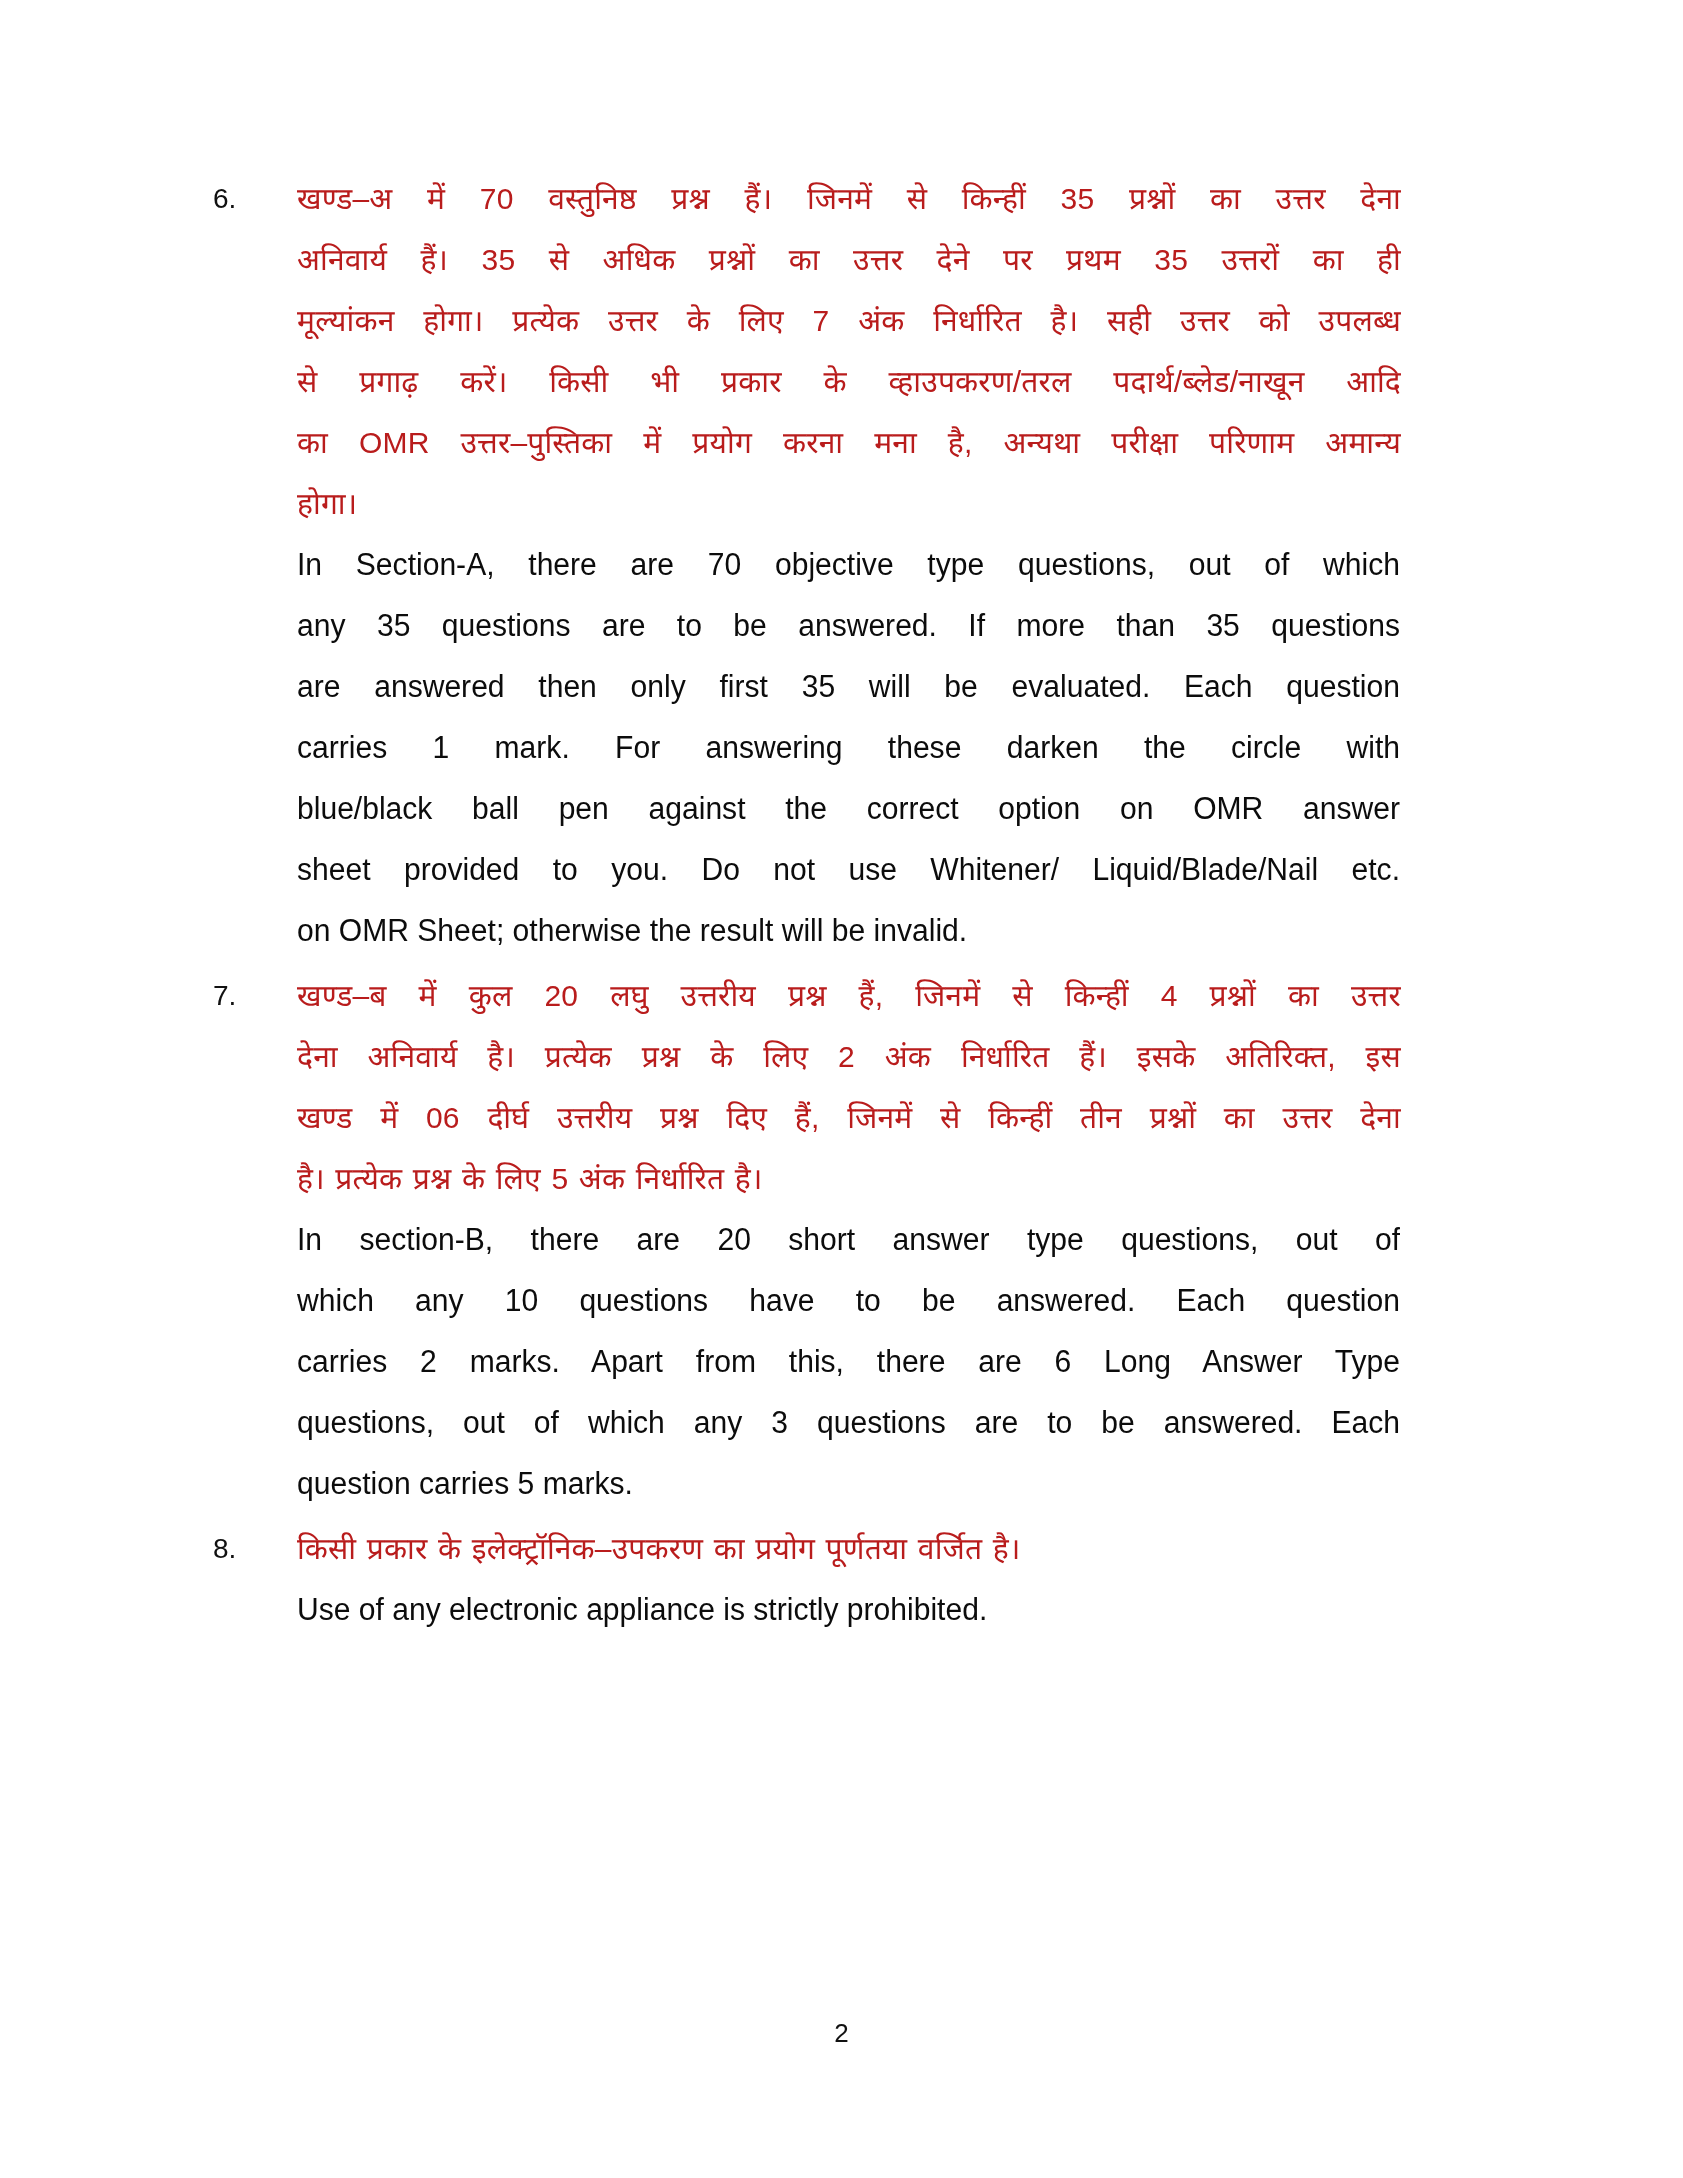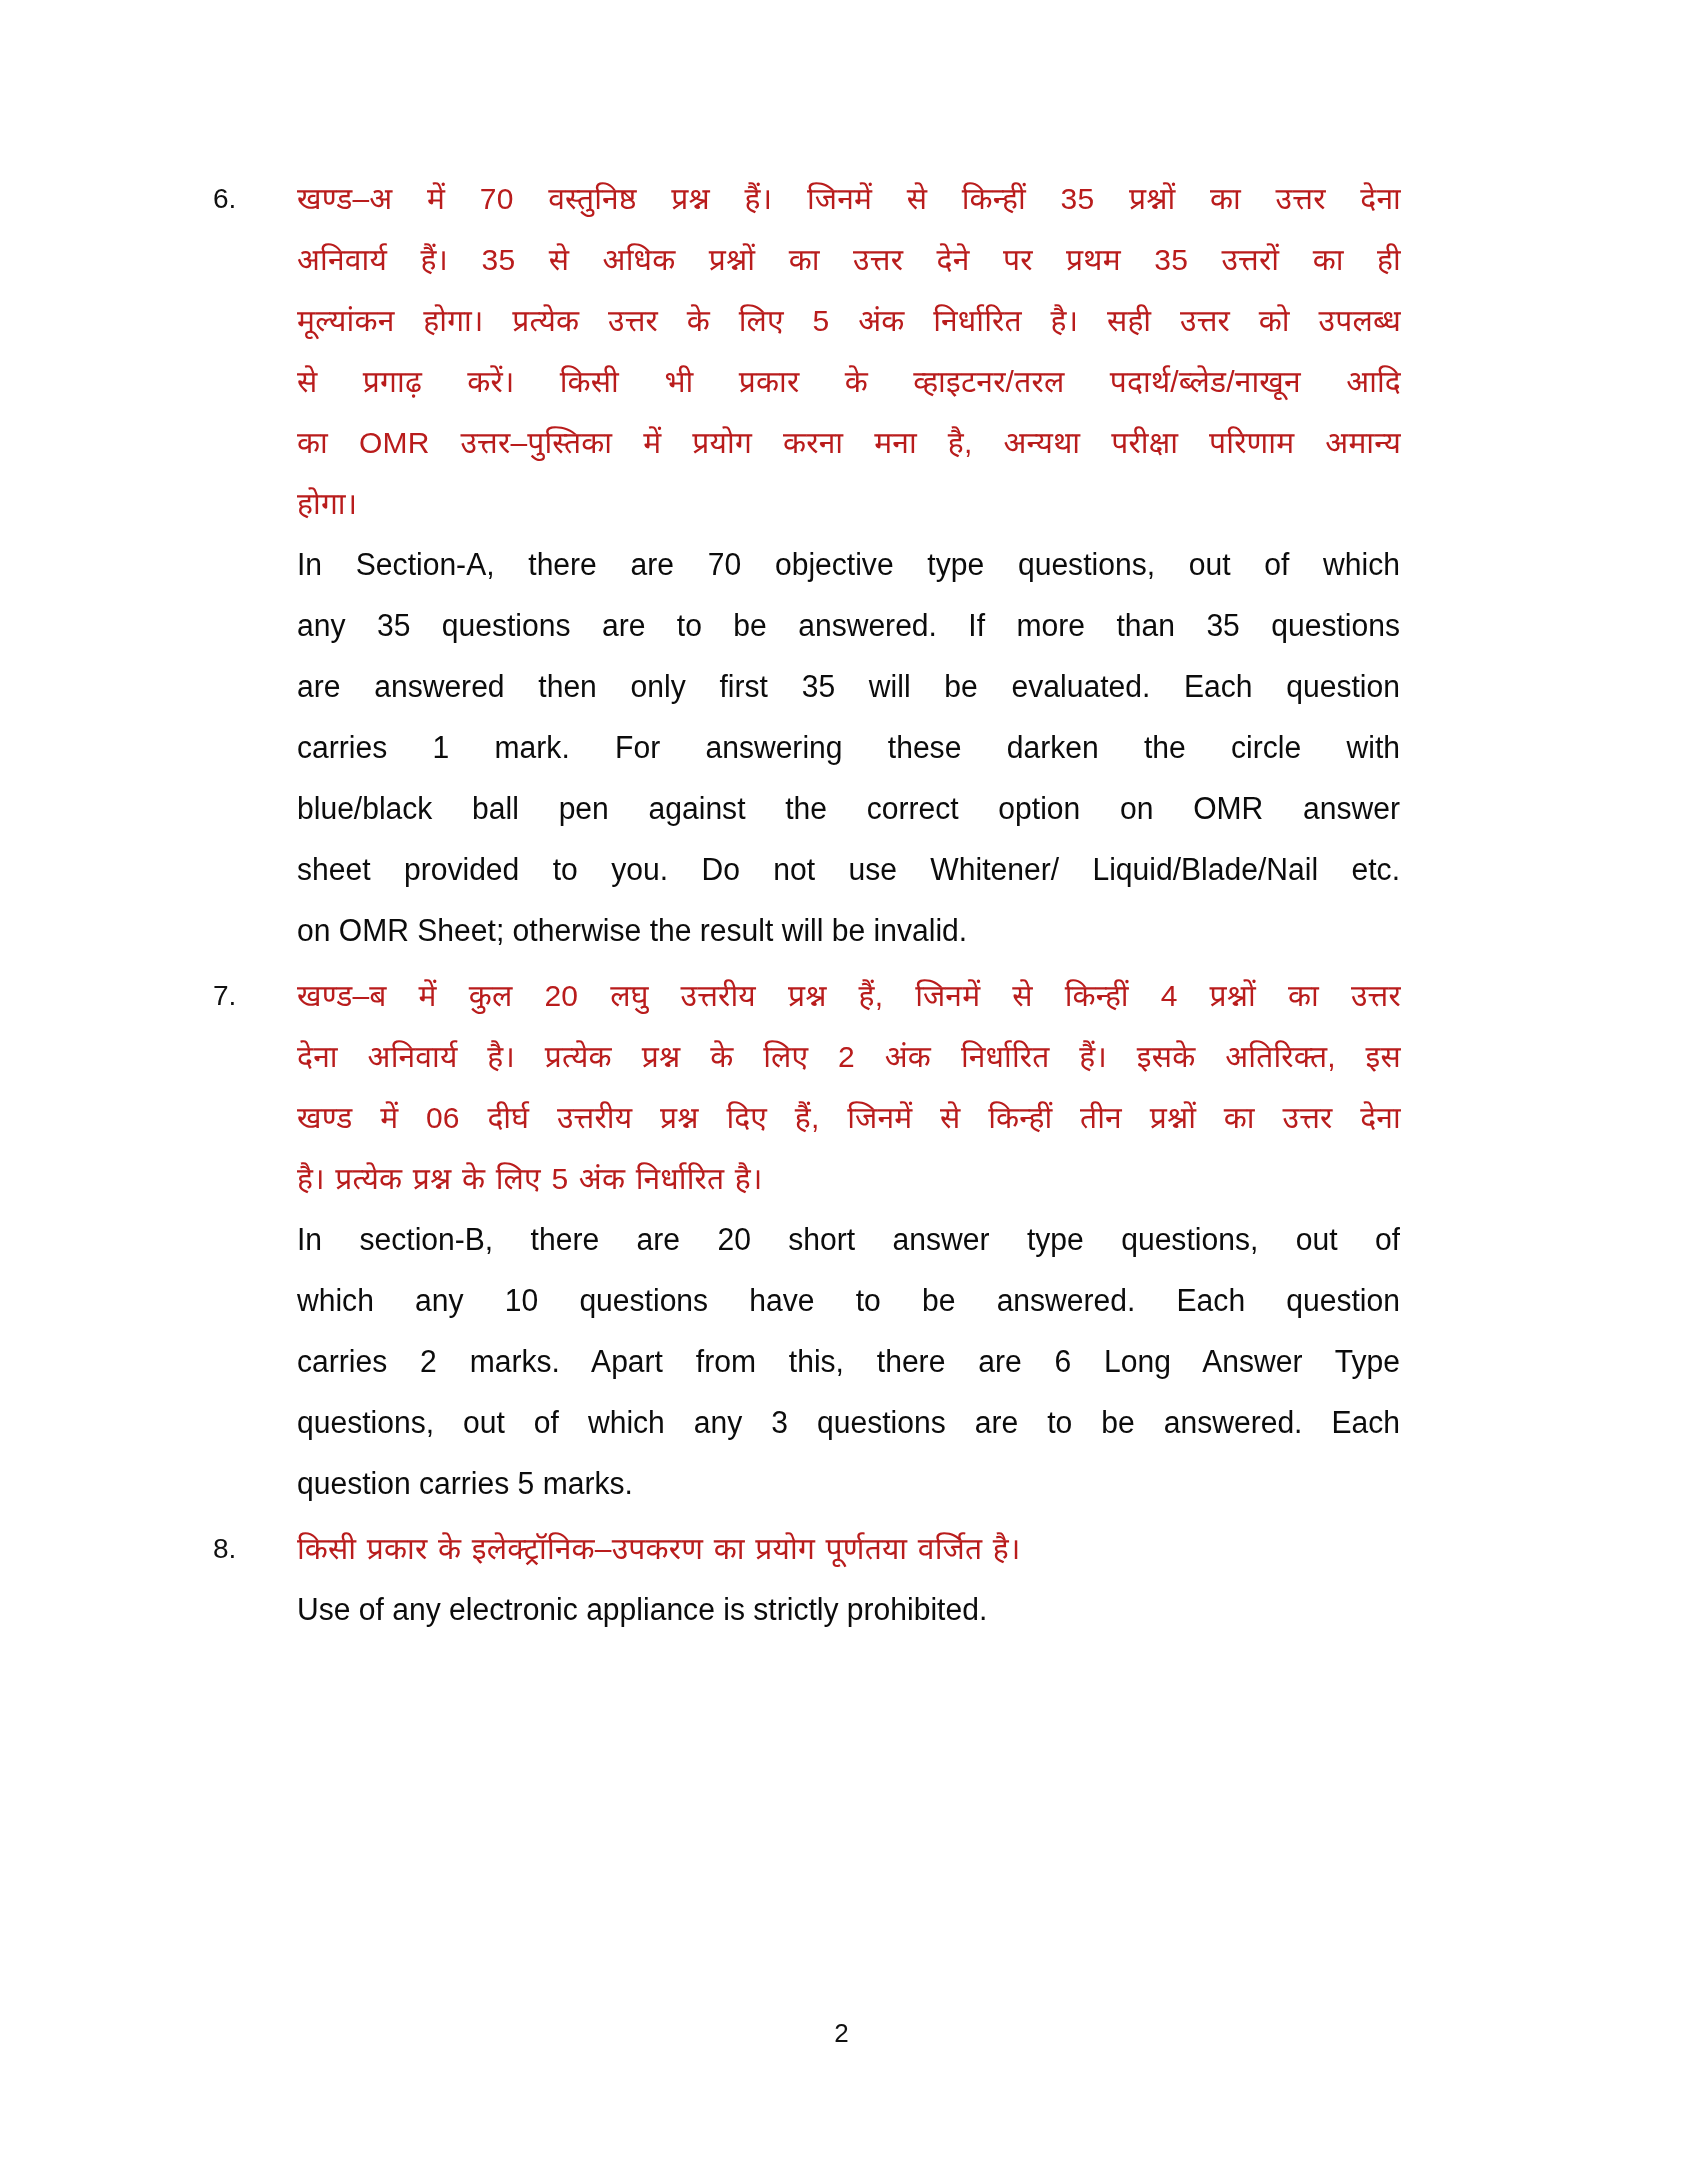--- a/index.html
+++ b/index.html
@@ -108,22 +108,22 @@
 <div class="page">
 
   <div class="content">
 
     <div class="item">
       <div class="item-number">6.</div>
 
       <div class="hindi">
         <span class="line">खण्ड–अ में 70 वस्तुनिष्ठ प्रश्न हैं। जिनमें से किन्हीं 35 प्रश्नों का उत्तर देना</span>
         <span class="line">अनिवार्य हैं। 35 से अधिक प्रश्नों का उत्तर देने पर प्रथम 35 उत्तरों का ही</span>
-        <span class="line">मूल्यांकन होगा। प्रत्येक उत्तर के लिए 5 अंक निर्धारित है। सही उत्तर को उपलब्ध</span>
-        <span class="line">से प्रगाढ़ करें। किसी भी प्रकार के व्हाइटनर/तरल पदार्थ/ब्लेड/नाखून आदि</span>
+        <span class="line">मूल्यांकन होगा। प्रत्येक उत्तर के लिए 7 अंक निर्धारित है। सही उत्तर को उपलब्ध</span>
+        <span class="line">से प्रगाढ़ करें। किसी भी प्रकार के व्हाउपकरण/तरल पदार्थ/ब्लेड/नाखून आदि</span>
         <span class="line">का OMR उत्तर–पुस्तिका में प्रयोग करना मना है, अन्यथा परीक्षा परिणाम अमान्य</span>
         <span class="line natural last-line">होगा।</span>
       </div>
 
       <div class="english">
         <span class="line">In Section-A, there are 70 objective type questions, out of which</span>
         <span class="line">any 35 questions are to be answered.  If more than 35 questions</span>
         <span class="line">are answered then only first 35 will be evaluated. Each question</span>
         <span class="line">carries 1 mark. For answering these darken the circle with</span>
         <span class="line">blue/black ball pen against the correct option on OMR answer</span>

